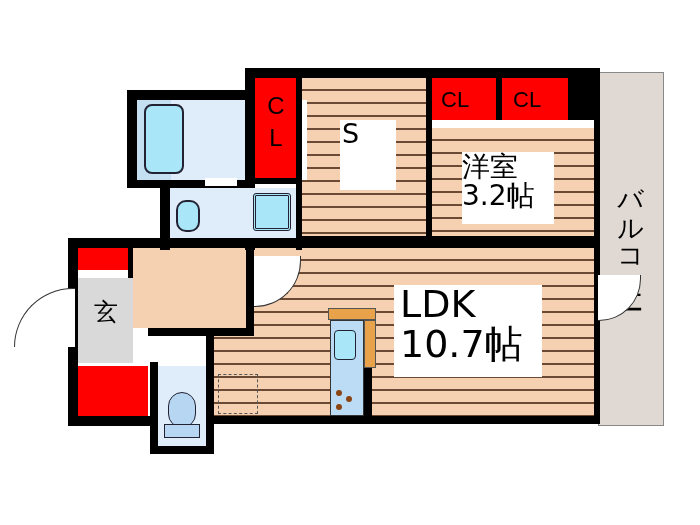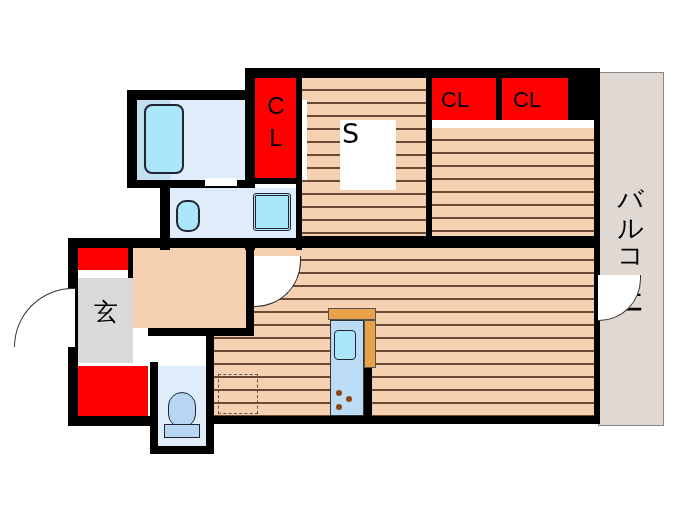--- a/index.html
+++ b/index.html
@@ -55,20 +55,24 @@
   <div class="cl" style="left:432px;top:78px;width:64px;height:42px;"></div>
   <div class="cltext" style="left:441px;top:87px;font-size:22px;">CL</div>
   <div class="cl" style="left:502px;top:78px;width:66px;height:42px;"></div>
   <div class="cltext" style="left:513px;top:87px;font-size:22px;">CL</div>
   <div class="door" style="left:432px;top:120px;width:136px;height:8px;"></div>
 
   <div class="label" style="left:340px;top:120px;width:54px;height:70px;font-size:27px;padding-left:2px;">
     <div>S</div>
   </div>
 
+  <div class="label" style="left:462px;top:152px;width:92px;height:72px;font-size:28px;">
+    <div>洋室</div>
+    <div>3.2帖</div>
+  </div>
 
   <div class="wall" style="left:127px;top:90px;width:128px;height:10px;"></div>
   <div class="wall" style="left:127px;top:90px;width:10px;height:96px;"></div>
   <div class="wet" style="left:137px;top:100px;width:108px;height:80px;"></div>
   <div class="abs" style="left:137px;top:100px;width:34px;height:80px;background:#c5dff2;"></div>
   <div class="abs" style="left:144px;top:104px;width:40px;height:70px;background:#a8e6f8;border:2px solid #223;border-radius:8px;"></div>
   <div class="wall" style="left:127px;top:180px;width:128px;height:8px;"></div>
   <div class="wall" style="left:160px;top:180px;width:10px;height:70px;"></div>
   <div class="wet" style="left:170px;top:188px;width:126px;height:50px;"></div>
   <div class="abs" style="left:176px;top:200px;width:24px;height:32px;background:#a8e6f8;border:2px solid #223;border-radius:10px;"></div>
@@ -105,15 +109,19 @@
   <div class="abs" style="left:364px;top:320px;width:12px;height:48px;background:#e8a24a;border:1px solid #555;"></div>
   <div class="abs" style="left:330px;top:320px;width:34px;height:96px;background:#bcdcf6;border:1px solid #333;"></div>
   <div class="abs" style="left:334px;top:330px;width:22px;height:30px;background:#a8e6f8;border:1.5px solid #223;border-radius:4px;"></div>
   <div class="wall" style="left:364px;top:368px;width:8px;height:48px;"></div>
   <div class="abs" style="left:336px;top:390px;width:20px;height:22px;">
     <span class="abs" style="left:0;top:0;width:6px;height:6px;border-radius:50%;background:#8b4513;"></span>
     <span class="abs" style="left:10px;top:6px;width:6px;height:6px;border-radius:50%;background:#8b4513;"></span>
     <span class="abs" style="left:0;top:14px;width:6px;height:6px;border-radius:50%;background:#8b4513;"></span>
   </div>
 
+  <div class="label" style="left:394px;top:285px;width:142px;height:92px;font-size:38px;padding-left:6px;">
+    <div>LDK</div>
+    <div>10.7帖</div>
+  </div>
 
   <div class="door" style="left:598px;top:275px;width:42px;height:45px;border:1.5px solid #333;border-left:none;border-top:none;border-radius:0 0 42px 0;"></div>
 </div>
 
 </body></html>

